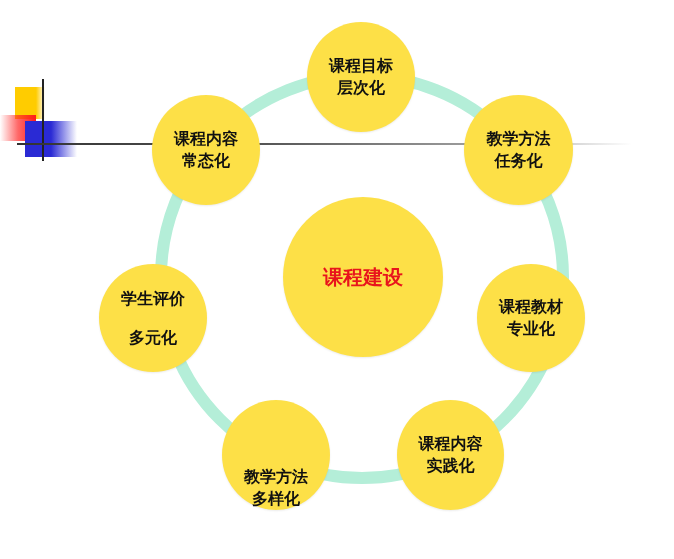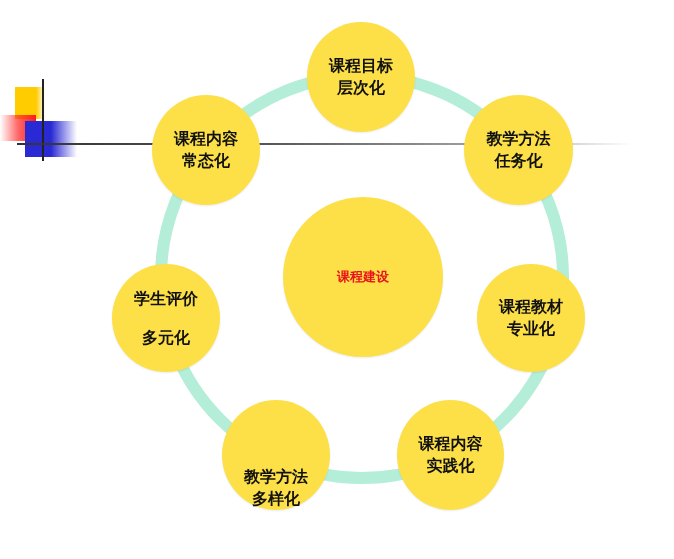--- a/index.html
+++ b/index.html
@@ -24,21 +24,21 @@
     .node {
       position: absolute; border-radius: 50%;
       background: #fde047;
       display: flex; flex-direction: column; align-items: center; justify-content: center;
       box-shadow: 0 1px 2px rgba(0,0,0,0.08);
     }
     .node .line {
       font-weight: bold; font-size: 16px; color: #111; line-height: 22px; letter-spacing: 0px;
     }
     .center-node .title {
-      font-weight: bold; font-size: 13px; color: #e8141c;
+      font-weight: bold; font-size: 20px; color: #e8141c;
     }
   </style>
 </head>
 <body>
 
 <div class="deco sq-yellow"></div>
 <div class="deco sq-red"></div>
 <div class="deco sq-blue"></div>
 <div class="deco vline"></div>
 <div class="deco hline"></div>
@@ -69,21 +69,21 @@
 <div class="node" style="left:397px; top:400px; width:107px; height:110px;">
   <span class="line">课程内容</span>
   <span class="line">实践化</span>
 </div>
 
 <div class="node" style="left:222px; top:400px; width:108px; height:110px;justify-content:flex-end;">
   <span class="line">教学方法</span>
   <span class="line">多样化</span>
 </div>
 
-<div class="node" style="left:112px; top:264px; width:108px; height:108px;gap:17px;">
+<div class="node" style="left:99px; top:264px; width:108px; height:108px;gap:17px;">
   <span class="line">学生评价</span>
   <span class="line">多元化</span>
 </div>
 
 <div class="node" style="left:152px; top:95px; width:108px; height:110px;">
   <span class="line">课程内容</span>
   <span class="line">常态化</span>
 </div>
 
 </body></html>

